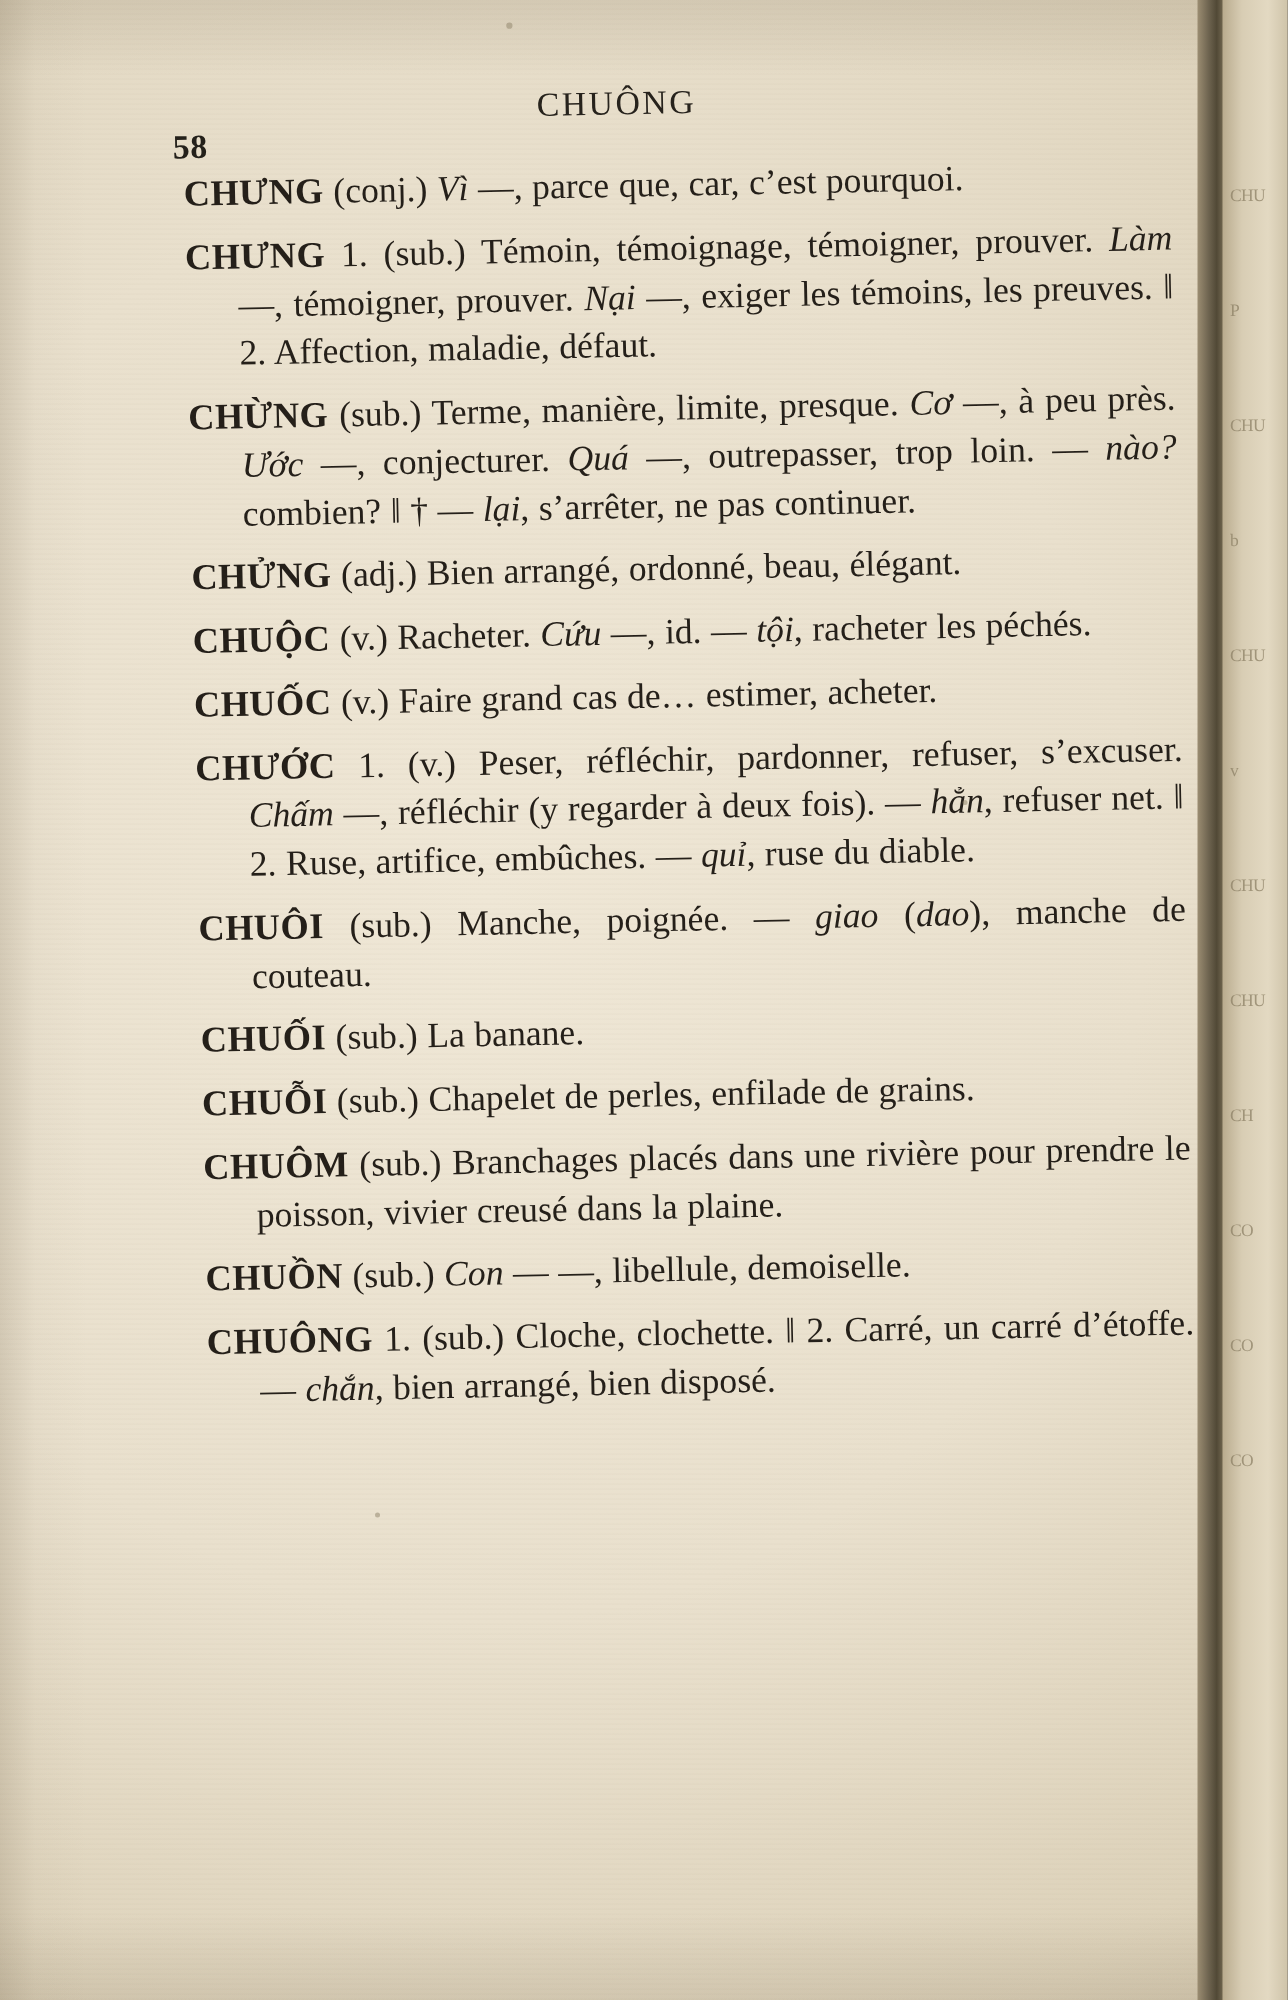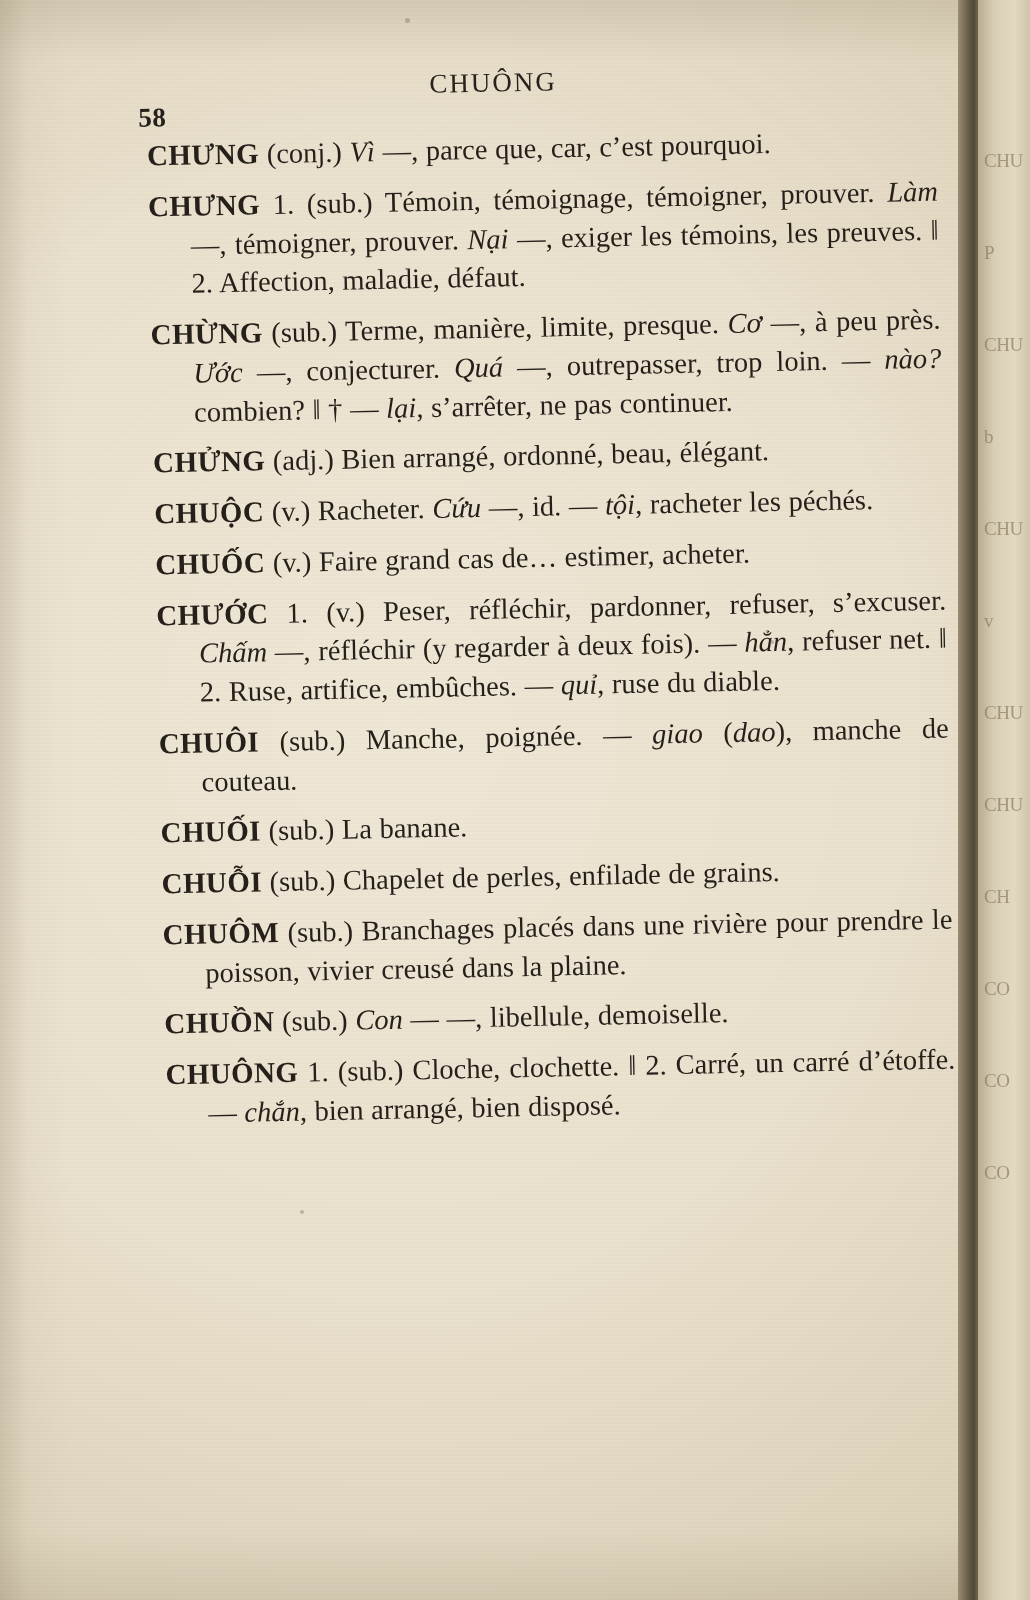--- a/index.html
+++ b/index.html
@@ -43,21 +43,21 @@
     position: absolute;
     left: 978px; top: 0;
     width: 52px; height: 1600px;
     background: linear-gradient(90deg, #b9ab8e 0%, #d8cdb4 30%, #e3d9c2 70%, #cfc4aa 100%);
     overflow: hidden;
   }
   #next-page .ghost {
     position: absolute;
     left: 6px;
     font-family: "Liberation Serif", serif;
-    font-size: 19px;
+    font-size: 14px;
     color: #8d8166;
     opacity: 0.75;
     letter-spacing: -0.5px;
     white-space: nowrap;
   }
 
   
   #content {
     position: absolute;
     left: 0; top: 0;

